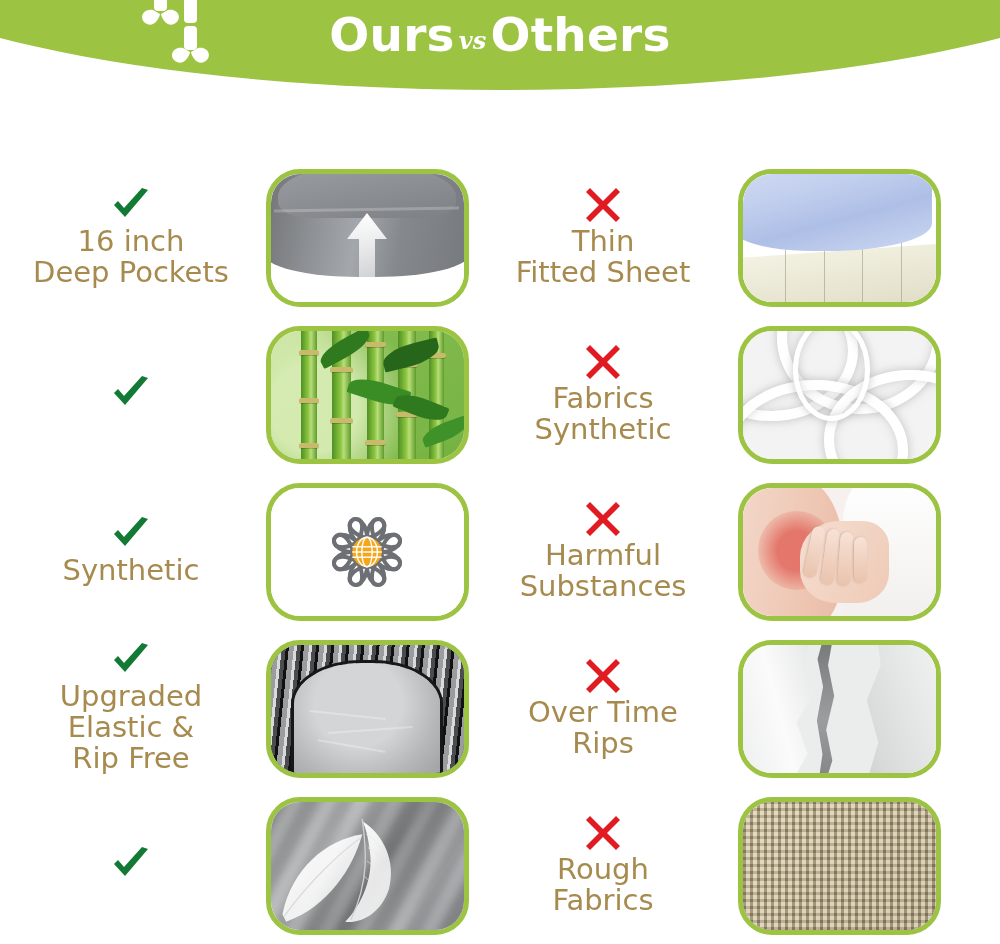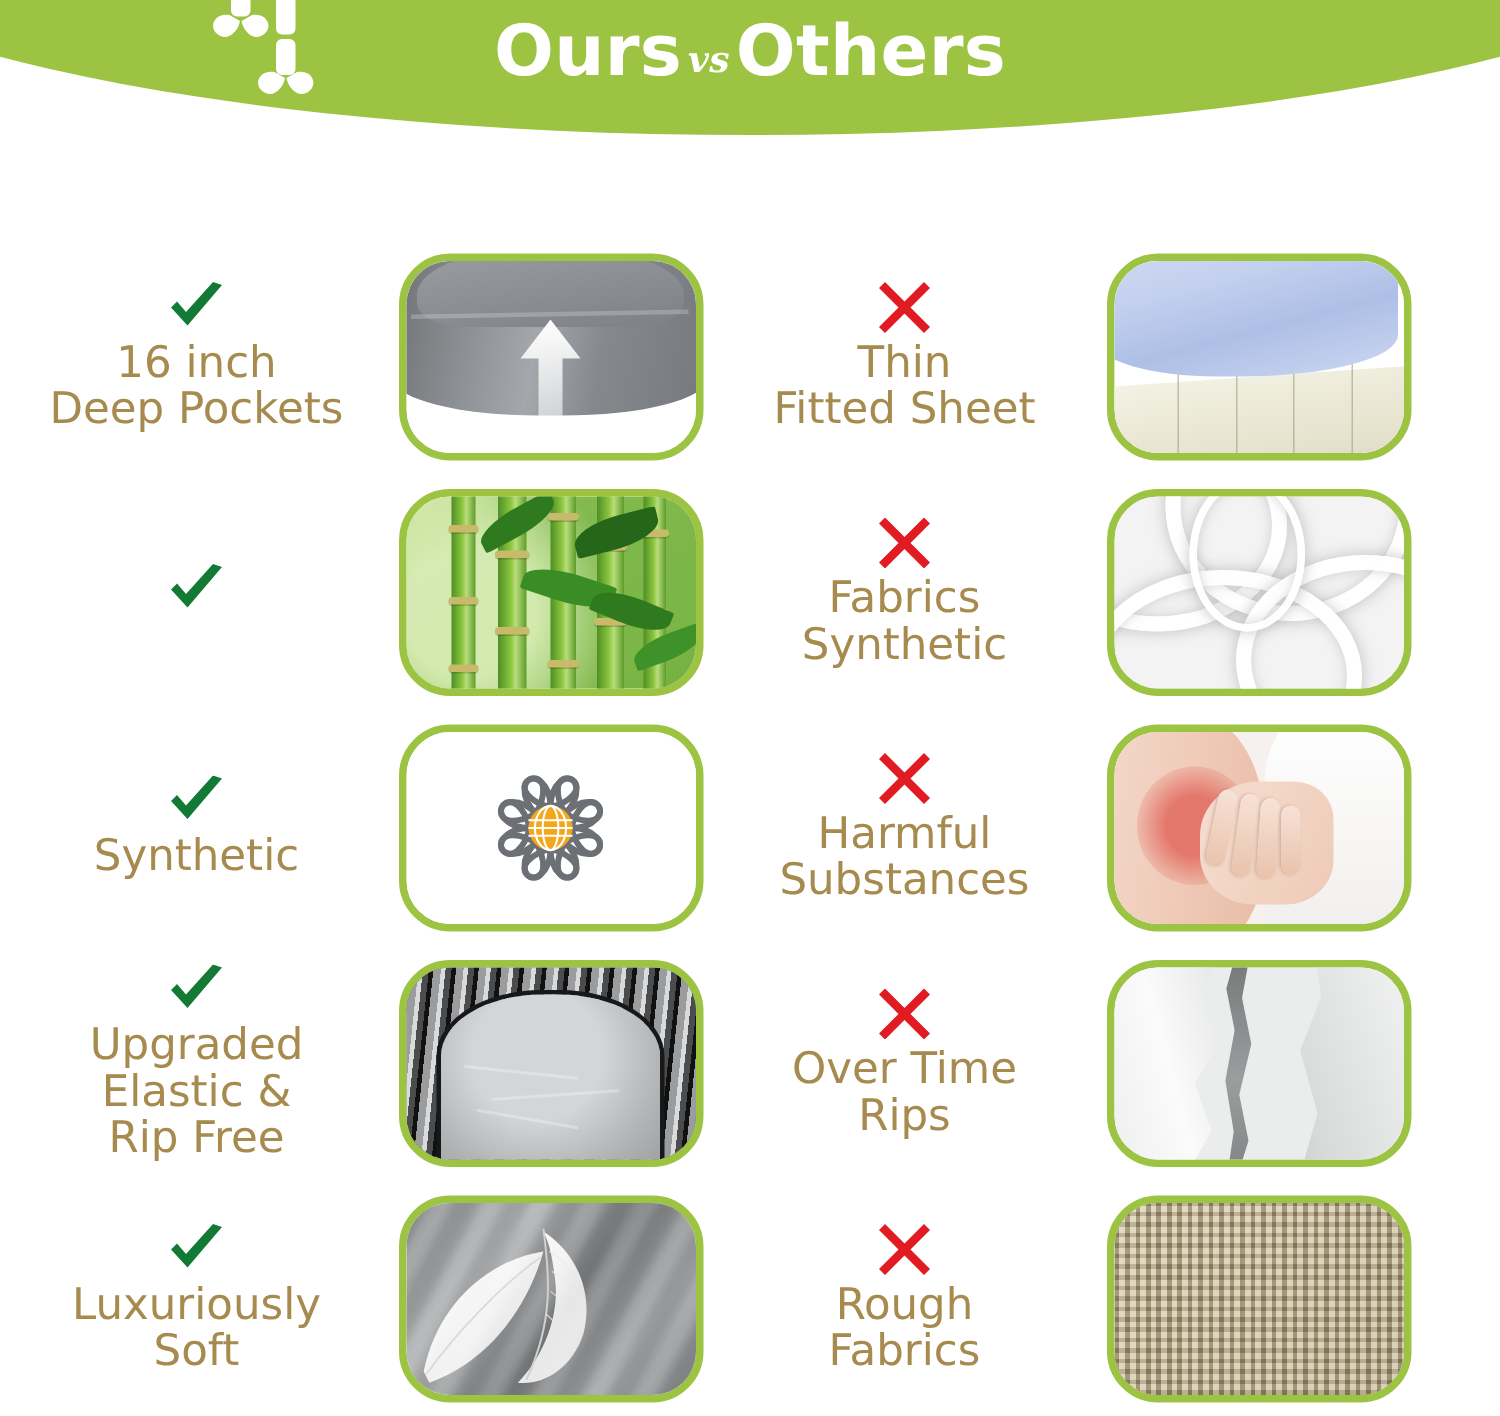--- a/index.html
+++ b/index.html
@@ -465,24 +465,20 @@
       <div class="pieceL"></div>
       <div class="pieceR"></div>
       <div class="dark"></div>
     </div>
   </div>
 
   <div class="cell-text">
     <svg class="mark" viewBox="0 0 40 34">
       <path d="M3 17 L14 29 L37 2 L31 0 L13 20 L7 13 Z" fill="#127A35"></path>
     </svg>
-    <div class="label">
-      <span class="ln">Luxuriously</span>
-      <span class="ln">Soft</span>
-    </div>
   </div>
   <div class="tile">
     <div class="art feather-art">
       <div class="silk"></div>
       <svg viewBox="0 0 203 138" style="position:absolute;inset:0">
         <defs>
           <linearGradient id="fg" x1="0" y1="0" x2="1" y2="1">
             <stop offset="0" stop-color="#ffffff" stop-opacity="1"></stop>
             <stop offset="1" stop-color="#ffffff" stop-opacity="0.72"></stop>
           </linearGradient>

